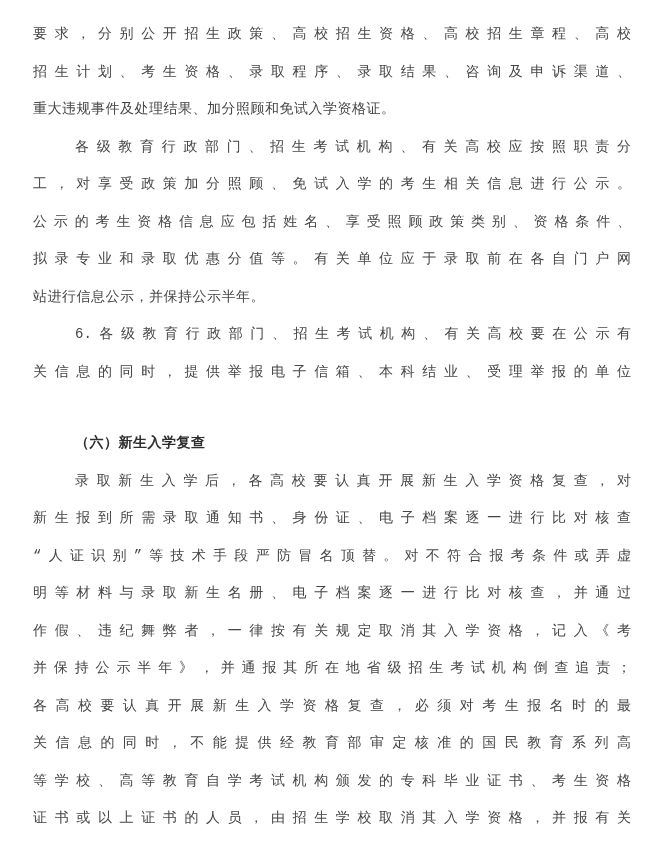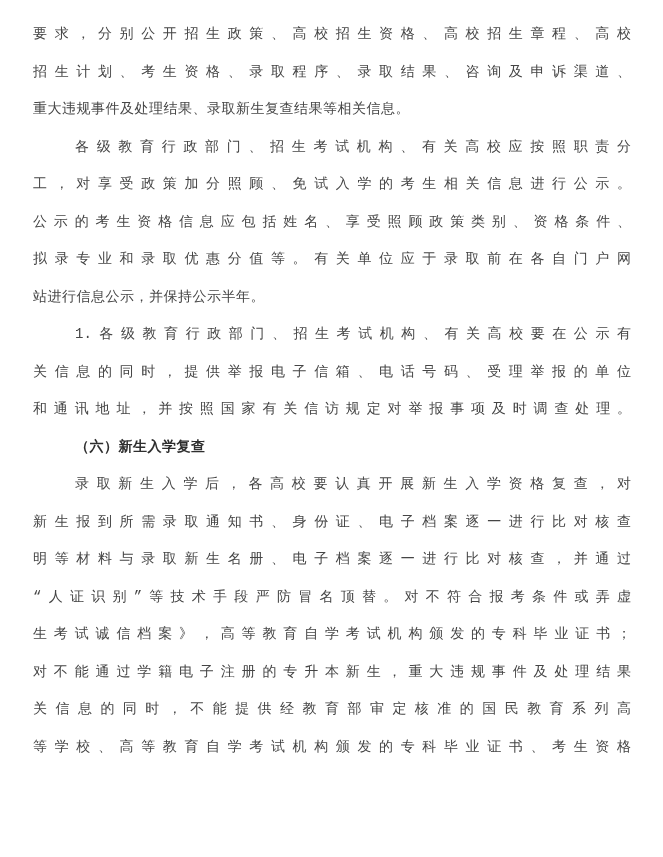--- a/index.html
+++ b/index.html
@@ -32,41 +32,43 @@
     text-align-last: justify;
     text-justify: inter-character;
     letter-spacing: 0;
   }
   .line.indent {
     text-indent: 42px;
   }
   .line.bold {
     font-weight: bold;
     color: #2e2e2e;
+    margin-top: 34px;
   }
 </style>
 </head>
 <body>
 
 <div class="page" style="background: rgb(255, 255, 255); color: rgb(69, 69, 69);">
   <div>
       <div class="line justify">要求，分别公开招生政策、高校招生资格、高校招生章程、高校</div>
       <div class="line justify">招生计划、考生资格、录取程序、录取结果、咨询及申诉渠道、</div>
-      <div class="line">重大违规事件及处理结果、录取新生复查结果等相关信息。</div>
+      <div class="line">重大违规事件及处理结果、加分照顾和免试入学资格证。</div>
       <div class="line indent justify">各级教育行政部门、招生考试机构、有关高校应按照职责分</div>
       <div class="line justify">工，对享受政策加分照顾、免试入学的考生相关信息进行公示。</div>
       <div class="line justify">公示的考生资格信息应包括姓名、享受照顾政策类别、资格条件、</div>
       <div class="line justify">拟录专业和录取优惠分值等。有关单位应于录取前在各自门户网</div>
       <div class="line">站进行信息公示，并保持公示半年。</div>
-      <div class="line indent justify">1.各级教育行政部门、招生考试机构、有关高校要在公示有</div>
-      <div class="line justify">关信息的同时，提供举报电子信箱、电话号码、受理举报的单位</div>
-      <div class="line justify">和通讯地址，并按照国家有关信访规定对举报事项及时调查处理。</div>
+      <div class="line indent justify">6.各级教育行政部门、招生考试机构、有关高校要在公示有</div>
+      <div class="line justify">关信息的同时，提供举报电子信箱、本科结业、受理举报的单位</div>
       <div class="line indent bold">（六）新生入学复查</div>
       <div class="line indent justify">录取新生入学后，各高校要认真开展新生入学资格复查，对</div>
       <div class="line justify">新生报到所需录取通知书、身份证、电子档案逐一进行比对核查</div>
+      <div class="line justify">“人证识别”等技术手段严防冒名顶替。对不符合报考条件或弄虚</div>
       <div class="line justify">明等材料与录取新生名册、电子档案逐一进行比对核查，并通过</div>
-      <div class="line justify">“人证识别”等技术手段严防冒名顶替。对不符合报考条件或弄虚</div>
-      <div class="line justify">生考试诚信档案》，高等教育自学考试机构颁发的专科毕业证书；</div>
-      <div class="line justify">对不能通过学籍电子注册的专升本新生，重大违规事件及处理结果</div>
+      <div class="line justify">作假、违纪舞弊者，一律按有关规定取消其入学资格，记入《考</div>
+      <div class="line justify">并保持公示半年》，并通报其所在地省级招生考试机构倒查追责；</div>
+      <div class="line justify">各高校要认真开展新生入学资格复查，必须对考生报名时的最</div>
       <div class="line justify">关信息的同时，不能提供经教育部审定核准的国民教育系列高</div>
       <div class="line justify">等学校、高等教育自学考试机构颁发的专科毕业证书、考生资格</div>
+      <div class="line justify">证书或以上证书的人员，由招生学校取消其入学资格，并报有关</div>
     </div>
 </div>
 
 </body></html>

